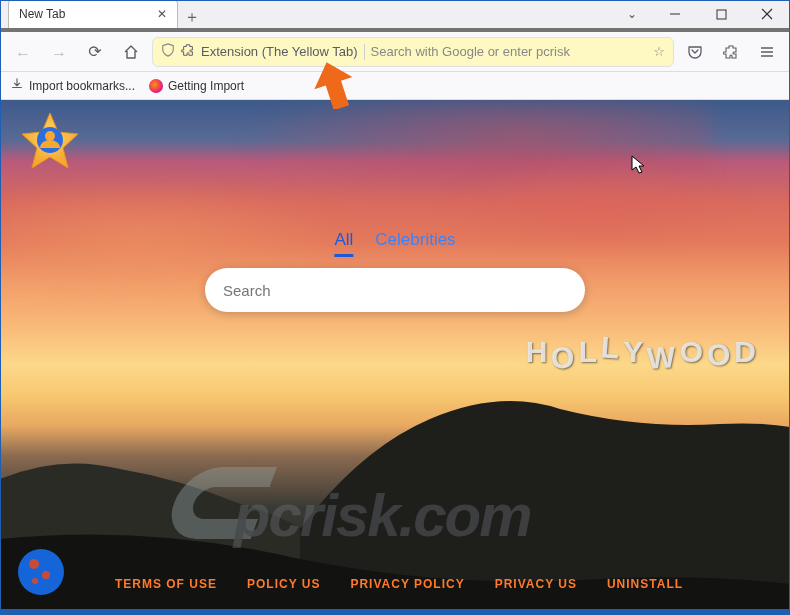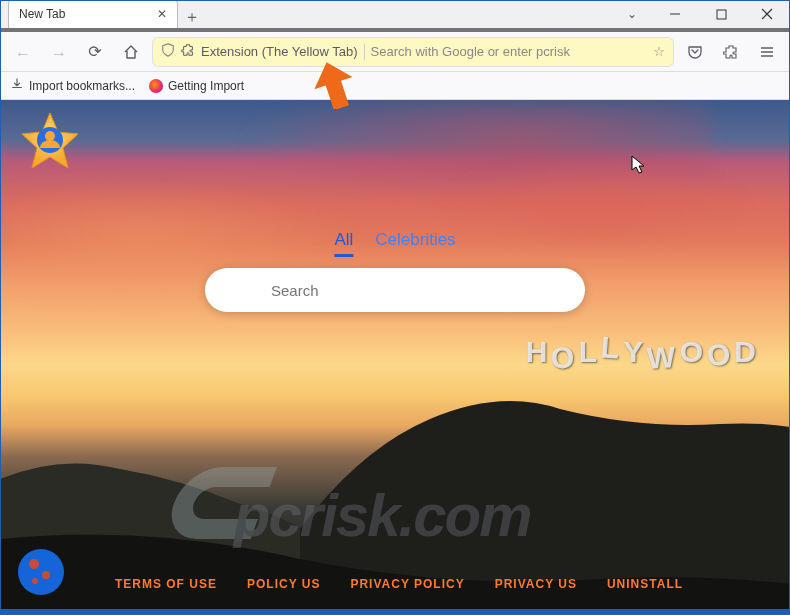--- a/index.html
+++ b/index.html
@@ -52,21 +52,21 @@
 .hollywood .d2 { transform: translateY(-4px) rotate(4deg); }
 .hollywood .d3 { transform: translateY(3px) rotate(-5deg); }
 
 .star-logo { position: absolute; top: 10px; left: 18px; width: 64px; height: 64px; }
 
 .tabs-row { position: absolute; top: 130px; left: 50%; transform: translateX(-50%); display: flex; gap: 22px; font-size: 17px; }
 .nav-tab { color: #3b82f6; padding-bottom: 4px; cursor: pointer; }
 .nav-tab.active { color: #1e5ad8; border-bottom: 3px solid #1e5ad8; font-weight: 500; }
 
 .searchbox { position: absolute; top: 168px; left: 50%; transform: translateX(-50%); width: 380px; height: 44px; background: #fff; border-radius: 24px; display: flex; align-items: center; padding: 0 18px; box-shadow: 0 2px 10px rgba(0,0,0,0.2); }
-.searchbox input { border: none; outline: none; width: 100%; font-size: 15px; color: #1d4ed8; background: transparent; margin-left: 48px; }
+.searchbox input { border: none; outline: none; width: 100%; font-size: 15px; color: #1d4ed8; background: transparent; }
 
 .dot-badge { position: absolute; bottom: 14px; left: 18px; width: 46px; height: 46px; border-radius: 50%; background: #1565d8; }
 .dot-badge::before { content:""; position:absolute; top:10px; left:11px; width:10px; height:10px; border-radius:50%; background:#c84b3a; }
 .dot-badge::after { content:""; position:absolute; top:22px; left:24px; width:8px; height:8px; border-radius:50%; background:#c84b3a; box-shadow: -11px 6px 0 -1px #c84b3a; }
 
 .footer-links { position: absolute; bottom: 18px; left: 8px; right: 0; display: flex; justify-content: center; gap: 30px; font-size: 12px; font-weight: 700; letter-spacing: 1px; color: #ff7a2a; }
 .footer-links span { cursor: pointer; }
 
 
 .wmark { position: absolute; left: 22%; top: 69%; width: 460px; height: 120px; opacity: 0.38; pointer-events: none; }

